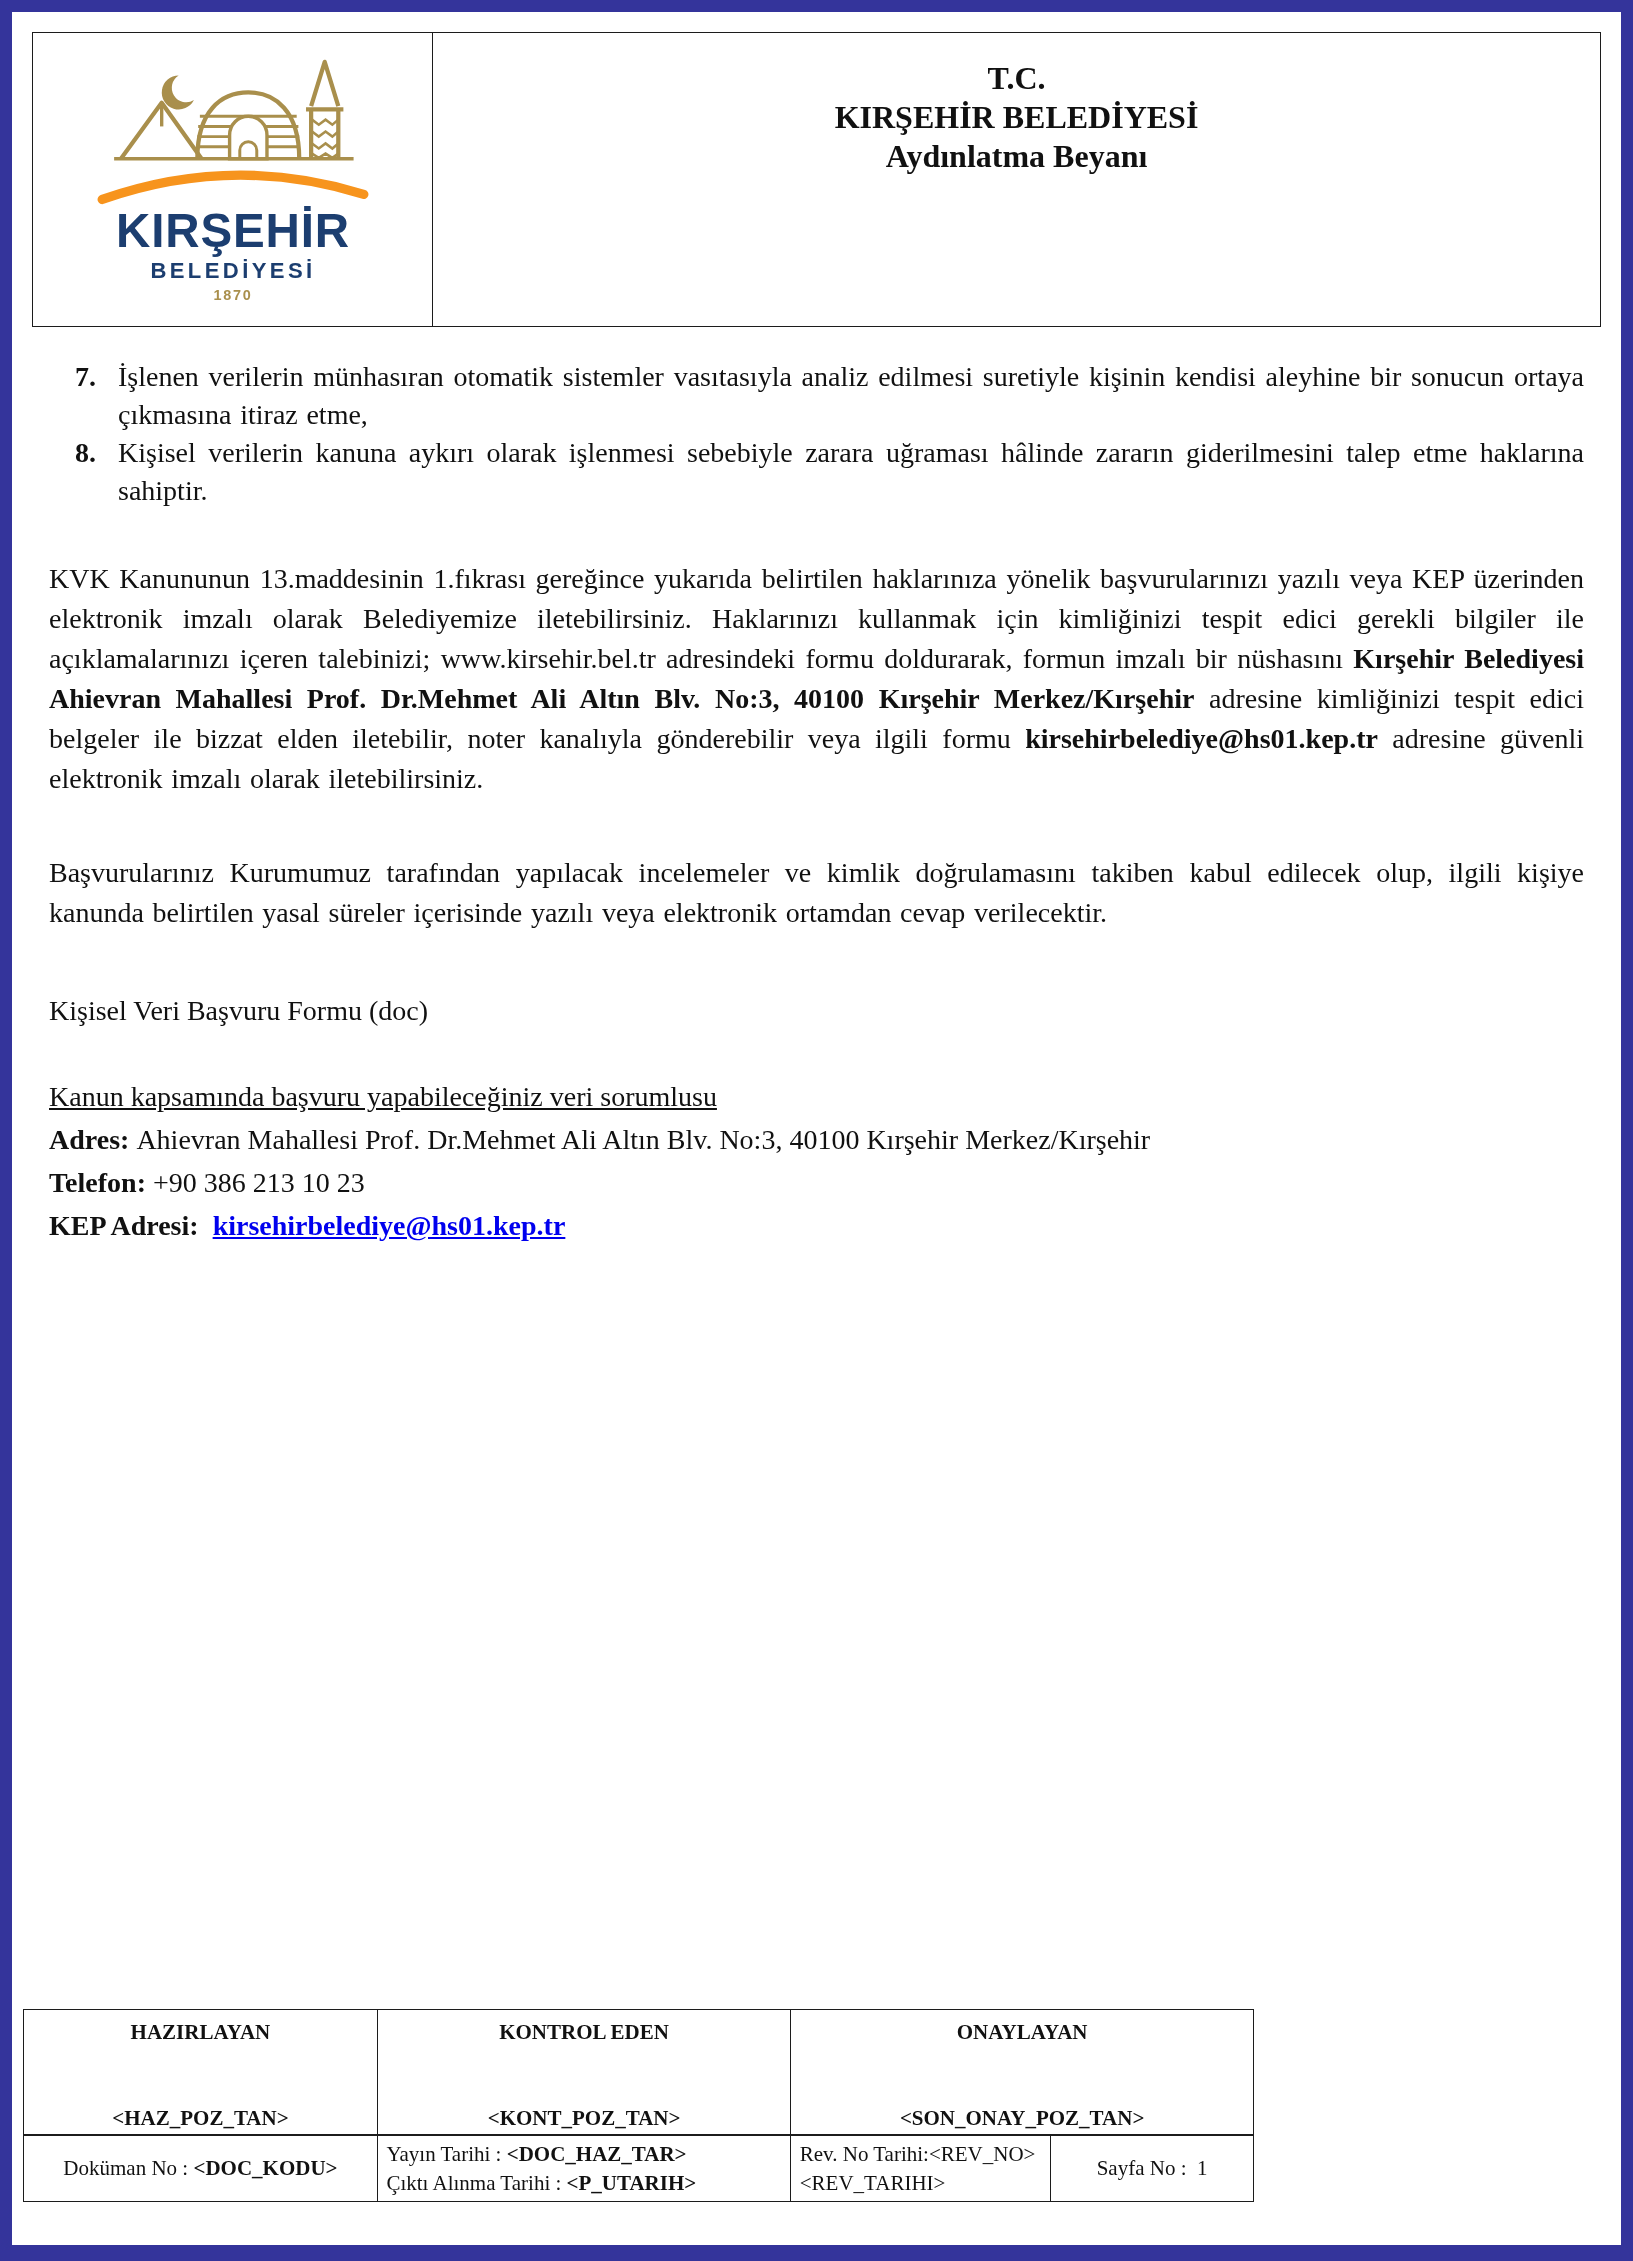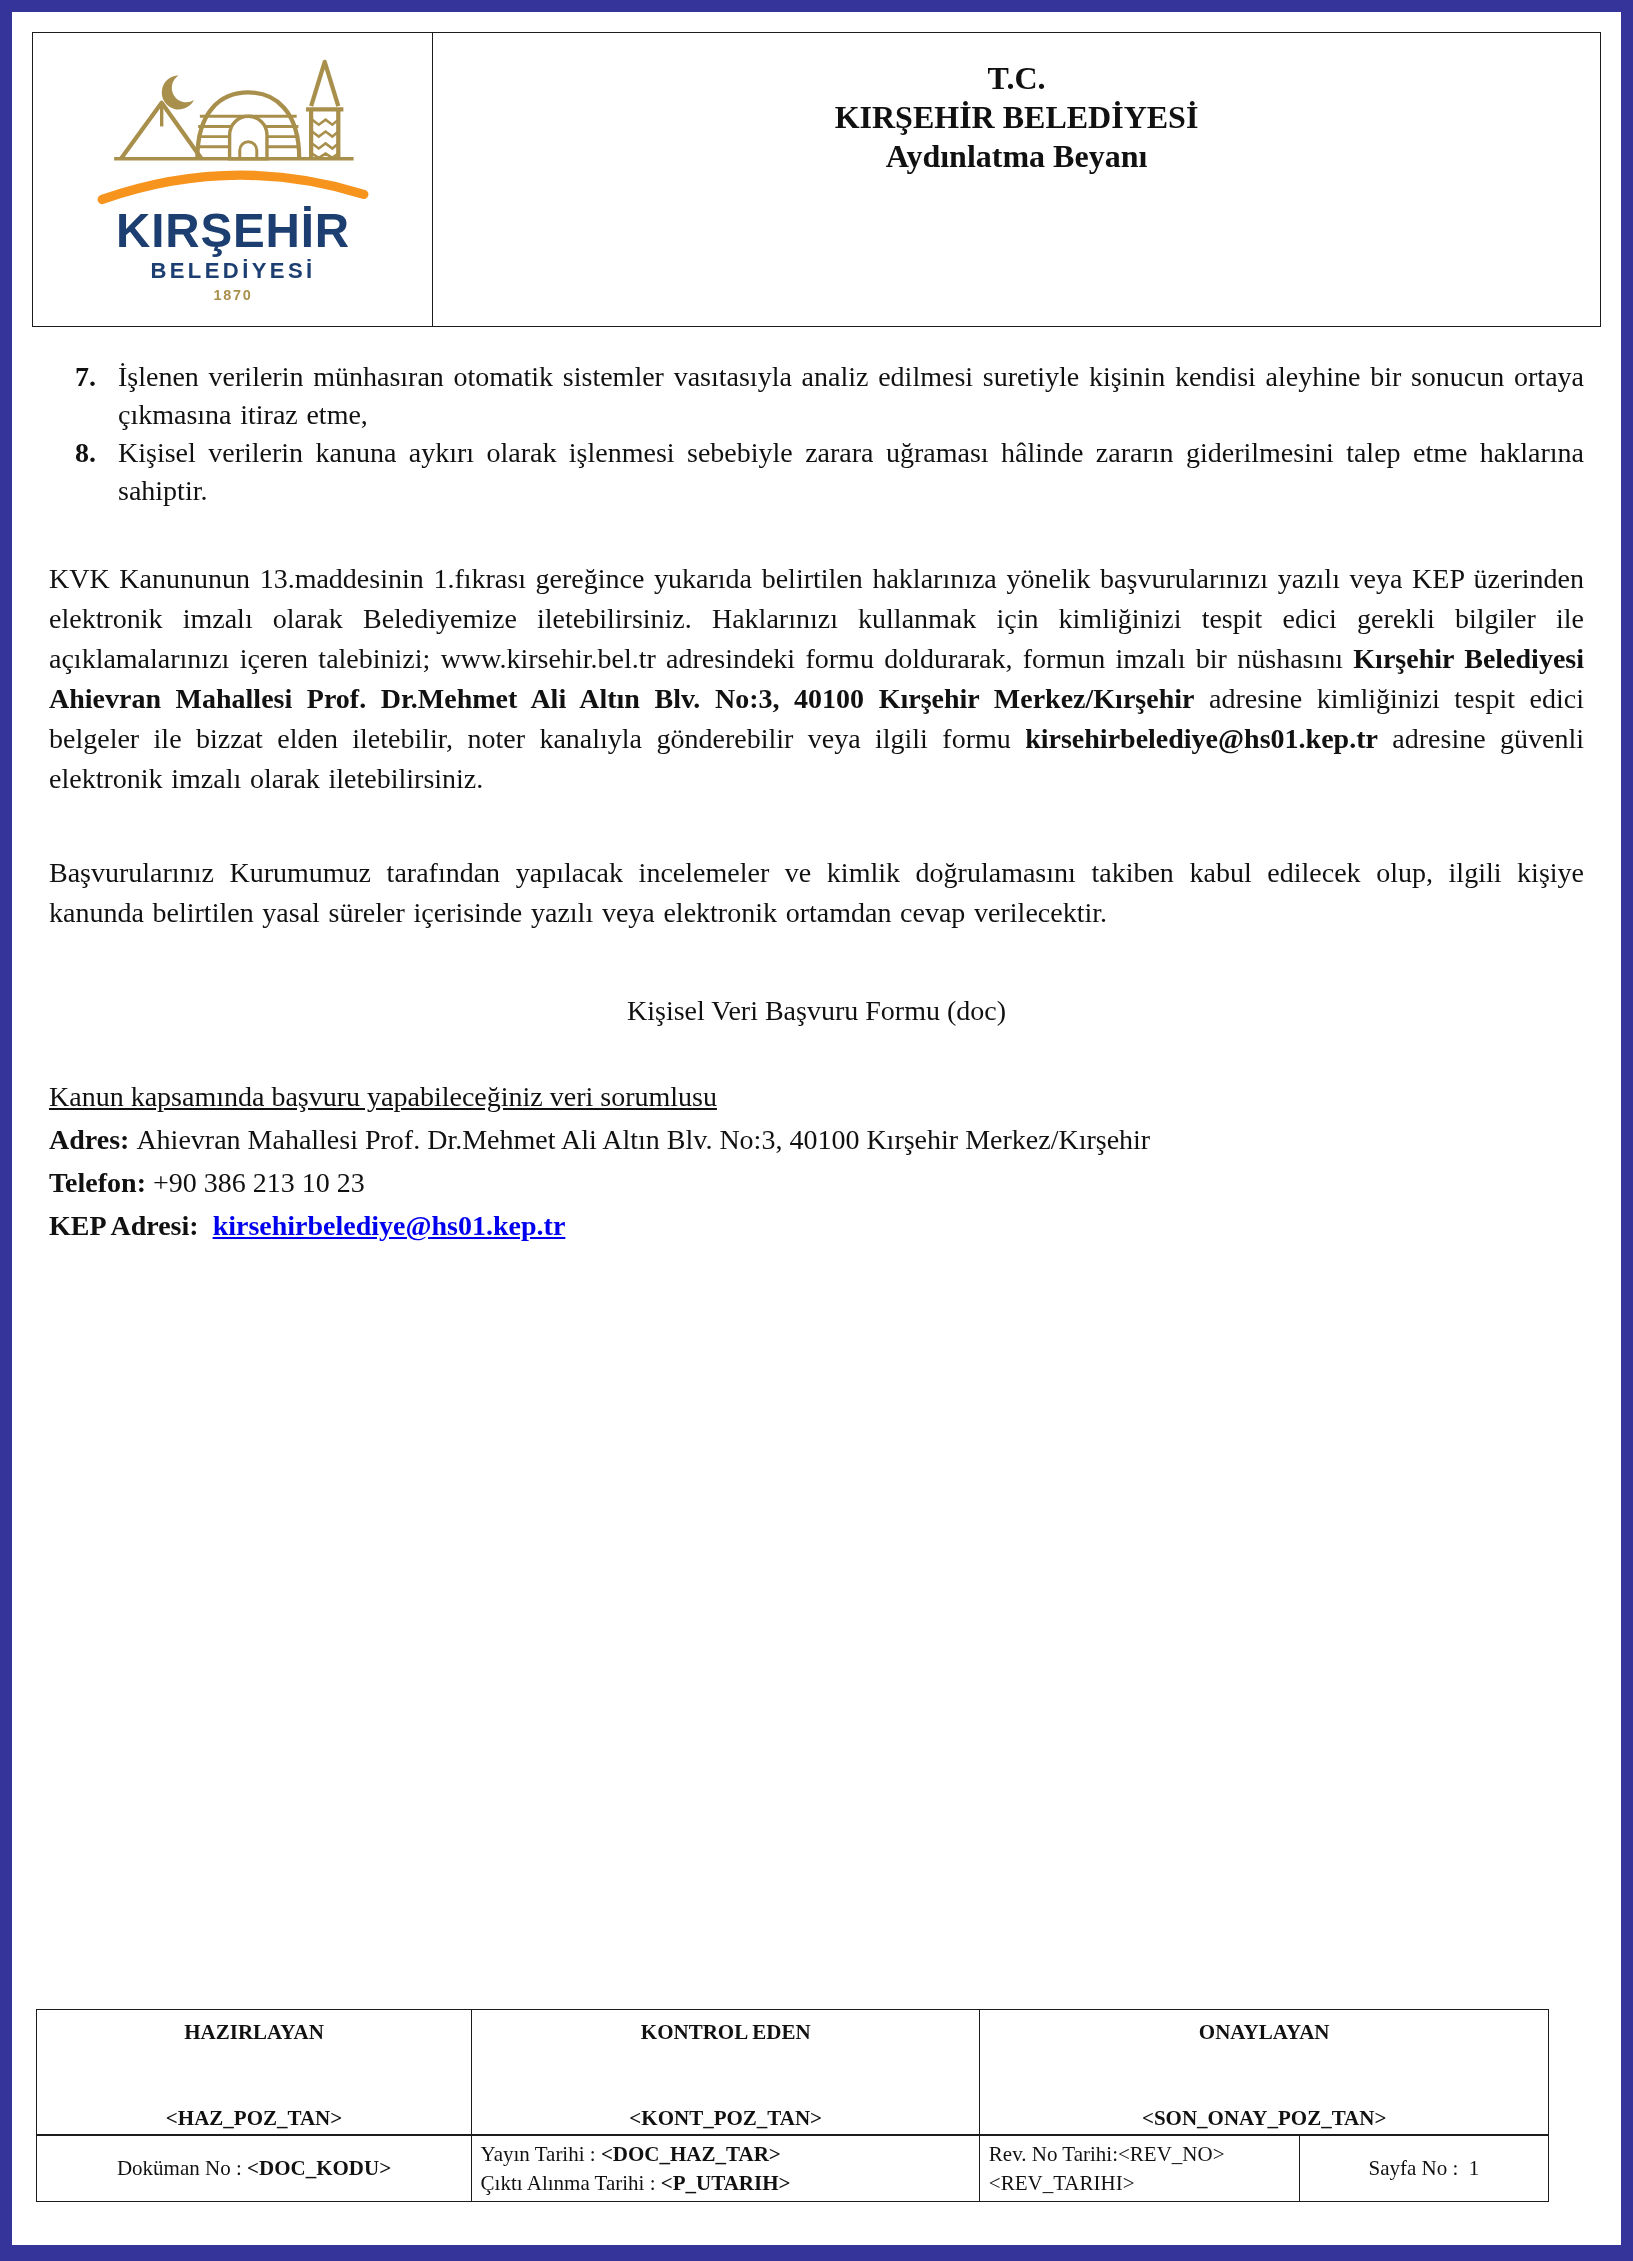--- a/index.html
+++ b/index.html
@@ -40,28 +40,28 @@
   .list-item{display:flex;}
   .list-item .num{width:43px;flex:0 0 43px;font-weight:bold;}
   .list-item .item-text{flex:1;text-align:justify;word-spacing:1.7px;}
   .para{
     margin:49px 37px 0 37px;
     font-size:28px;line-height:40px;
     text-align:justify;word-spacing:1.7px;
   }
   .para.tight{margin-top:54px;}
   .line{margin:0 37px 0 37px;font-size:28px;line-height:43px;}
-  .form-line{margin-top:56px;text-align:center;}
+  .form-line{margin-top:56px;}
   .contact-head1{margin-top:43px;text-decoration:underline;}
   .contact-head2{font-weight:bold;font-size:29px;}
   b.addr{font-weight:bold;}
   .kep-link{color:#0000ee;font-weight:bold;text-decoration:underline;}
   
   .footer-table{
-    position:absolute;left:24px;bottom:43px;width:1513px;
+    position:absolute;left:11px;bottom:43px;width:1231px;
     border:1.7px solid #1c1c1c;
     box-sizing:border-box;
     font-size:21px;
   }
   .f-row1{
     display:grid;grid-template-columns:512fr 598fr 668fr;
     height:124px;border-bottom:2.6px solid #1c1c1c;
   }
   .f-row1 .f-cell{
     border-right:1.7px solid #1c1c1c;

